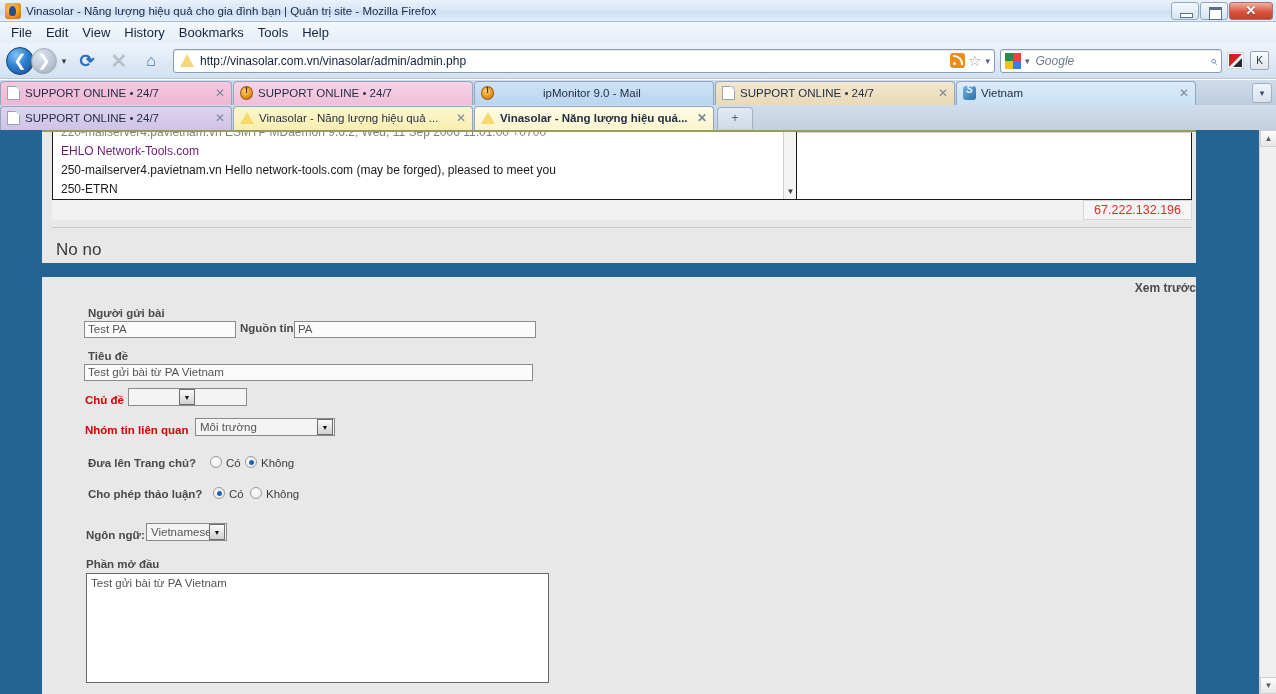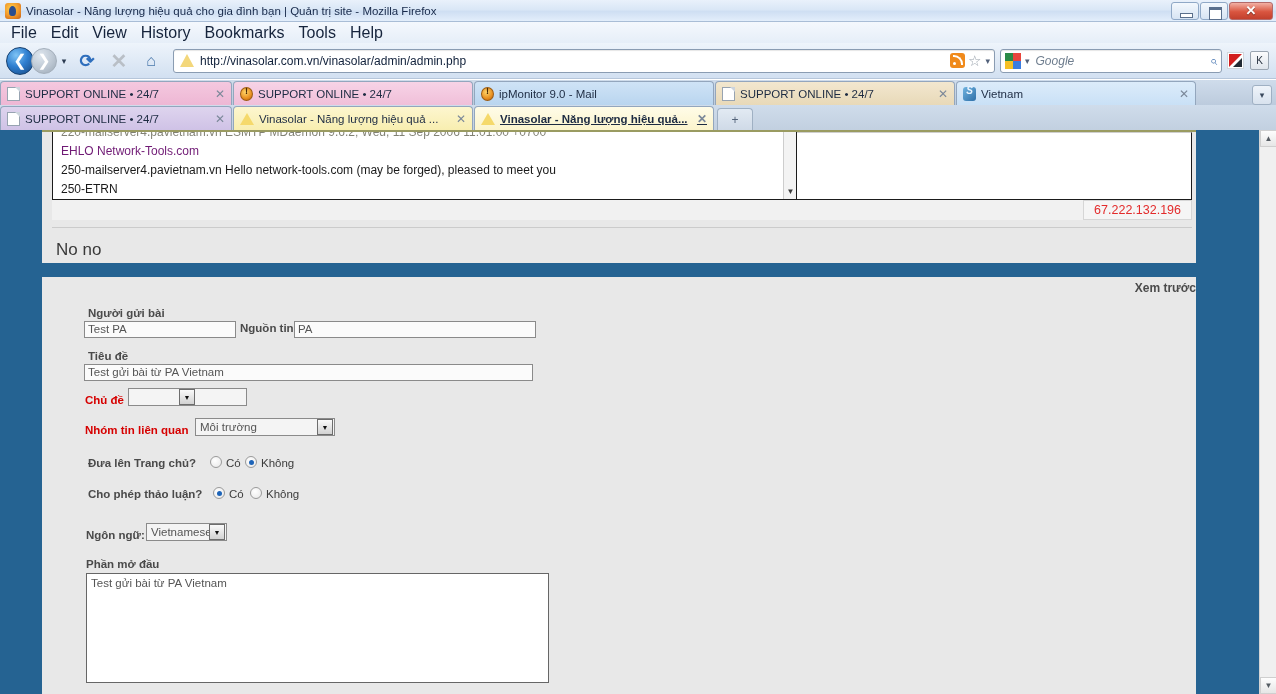--- a/index.html
+++ b/index.html
@@ -60,21 +60,21 @@
     text-shadow: 0 1px 1px rgba(0,0,0,.45);
   }
 
   
   .menubar {
     position: absolute; left: 0; top: 22px; width: 1276px; height: 21px;
     background: linear-gradient(to bottom, #f4f8fd, #e6eef8);
     display: flex; align-items: center; padding-left: 4px;
   }
   .menu-item {
-    font-size: 16px; color: #16243c; padding: 2px 7px; white-space: nowrap;
+    font-size: 13px; color: #16243c; padding: 2px 7px; white-space: nowrap;
   }
 
   
   .navbar {
     position: absolute; left: 0; top: 43px; width: 1276px; height: 36px;
     background: linear-gradient(to bottom, #eef4fb, #dde8f5 60%, #d2e0f1);
     border-bottom: 1px solid #b6c6da;
     display: flex; align-items: center;
   }
   .backfwd { display: flex; align-items: center; margin-left: 6px; }
@@ -165,43 +165,43 @@
     border: 1px solid #9aa5b1; border-radius: 2px;
     background: linear-gradient(to bottom, #fbfcfd, #dfe5ec);
     font-size: 10px; color: #2a3442;
     display: flex; align-items: center; justify-content: center;
   }
 
   
   .tabstrip {
     position: absolute; left: 0; width: 1276px; height: 25px;
     background: linear-gradient(to bottom, #cfdceb, #bccbdd);
-    display: flex; align-items: flex-end;
+    display: flex; align-items: center;
   }
   .tabstrip.row1 { top: 80px; }
   .tabstrip.row2 { top: 105px; background: linear-gradient(to bottom, #cfdceb, #c2d0e0); }
   .tab {
     height: 24px; display: flex; align-items: center;
     padding: 0 6px 0 6px; margin-right: 1px;
     border: 1px solid #93a6bd; border-bottom: none;
     border-radius: 4px 4px 0 0; font-size: 11.5px; color: #1d2b42;
     white-space: nowrap; overflow: hidden; position: relative;
   }
   .tab .tlabel { overflow: hidden; text-overflow: ellipsis; }
   .tab .tclose {
     margin-left: auto; padding-left: 8px; color: #7b8899; font-size: 12px; line-height: 1;
   }
   .tab-pink    { background: linear-gradient(to bottom, #f4c8df, #eeb7d4); }
   .tab-pink2   { background: linear-gradient(to bottom, #f7d3e6, #f0bfd9); }
-  .tab-blue    { background: linear-gradient(to bottom, #cfe3f6, #b9d5ef); }
+  .tab-blue    { background: linear-gradient(to bottom, #cfe3f6, #b9d5ef); gap: 44px; }
   .tab-tan     { background: linear-gradient(to bottom, #f2e7cf, #e8d9b8); }
   .tab-lblue   { background: linear-gradient(to bottom, #dcecfa, #c9e0f6); }
   .tab-violet  { background: linear-gradient(to bottom, #ded4ee, #cfc2e6); }
   .tab-yellow  { background: linear-gradient(to bottom, #fdf6cf, #f8eeb0); }
-  .tab-active  { background: linear-gradient(to bottom, #fffce8, #fbf4cc); font-weight: bold; text-decoration: underline; }
+  .tab-active  { background: linear-gradient(to bottom, #fffce8, #fbf4cc); font-weight: bold; }
   .favicon {
     width: 13px; height: 14px; margin-right: 5px; flex: 0 0 auto; position: relative;
   }
   .fav-doc {
     background: #ffffff; border: 1px solid #97a3b1;
   }
   .fav-doc::after {
     content: ""; position: absolute; right: -1px; top: -1px;
     border-top: 5px solid #ccd4dd; border-left: 5px solid transparent;
   }

